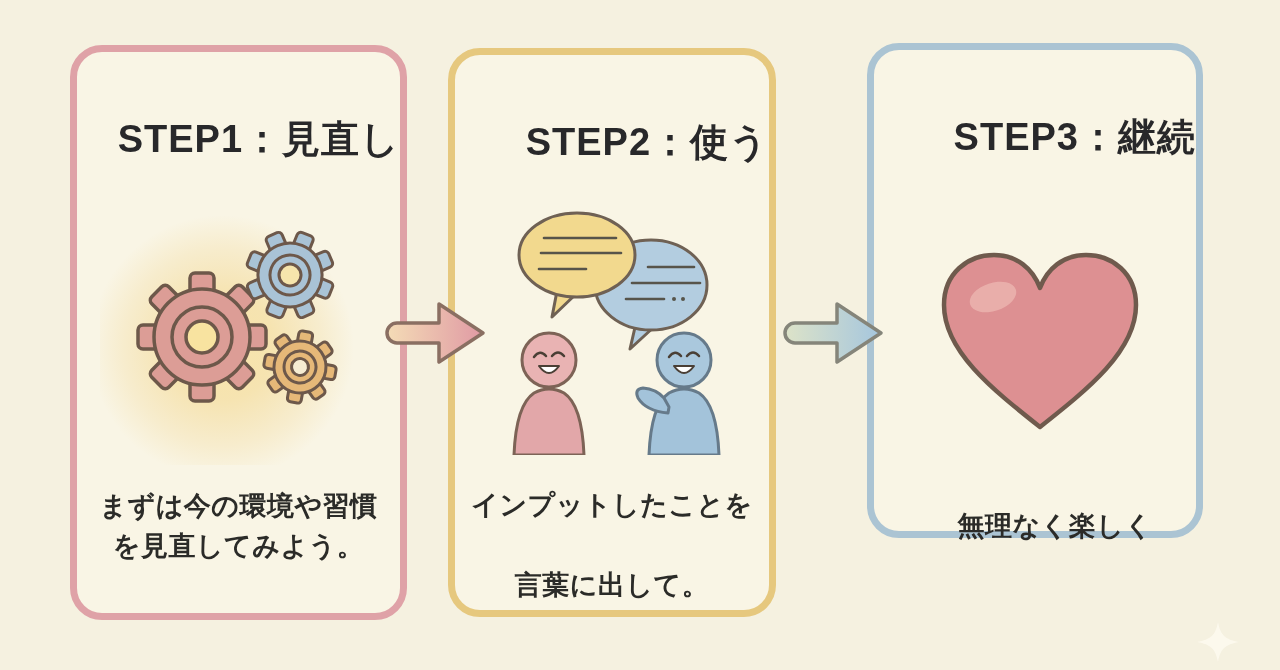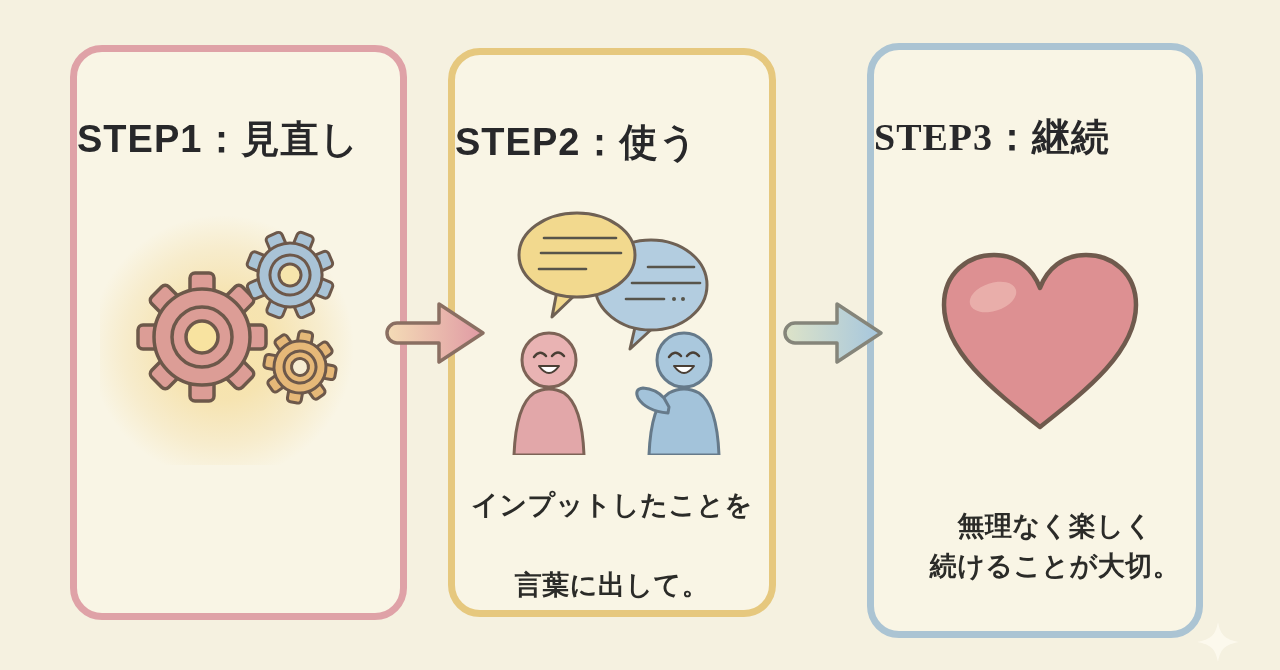--- a/index.html
+++ b/index.html
@@ -8,23 +8,23 @@
     position:relative;width:1280px;height:670px;overflow:hidden;
     background:#f5f1e0;
   }
   .step-card{
     position:absolute;box-sizing:border-box;
     border:7px solid #ccc;border-radius:32px;
     background:#f9f5e5;
   }
   #card-step1{left:70px;top:45px;width:337px;height:575px;border-color:#dfa2a7;}
   #card-step2{left:448px;top:48px;width:328px;height:569px;border-color:#e6c87e;}
-  #card-step3{left:867px;top:43px;width:336px;height:595px;border-color:#abc4d3;font-family:Liberation Serif, serif;}
+  #card-step3{left:867px;top:43px;width:336px;height:495px;border-color:#abc4d3;}
   .card-title{
-    position:absolute;left:0;right:0;top:62px;text-align:left;
+    position:absolute;left:0;right:0;top:62px;text-align:right;
     font-size:38px;font-weight:700;color:#28282a;letter-spacing:1px;
     white-space:nowrap;
   }
   .card-desc{
     position:absolute;left:0;right:0;text-align:center;
     font-size:27px;font-weight:700;color:#2b2b28;line-height:40px;
     letter-spacing:0.5px;
   }
   #card-step1 .card-desc{top:434px;}
   #card-step2 .card-desc{top:430px;}
@@ -99,20 +99,24 @@
           <rect x="-7" y="-36" width="14" height="18" rx="3.5" transform="rotate(225)"></rect>
           <rect x="-7" y="-36" width="14" height="18" rx="3.5" transform="rotate(270)"></rect>
           <rect x="-7" y="-36" width="14" height="18" rx="3.5" transform="rotate(315)"></rect>
         </g>
         <circle r="26" fill="#e6b878"></circle>
         <circle r="16" fill="none"></circle>
         <circle r="8.5" fill="#f6ecd2"></circle>
       </g>
     </svg>
 
+    <div class="card-desc">
+      <span>まずは今の環境や習慣</span><br>
+      <span>を見直してみよう。</span>
+    </div>
   </div>
 
   <div id="card-step2" class="step-card">
     <div class="card-title">STEP2：使う</div>
 
     <svg id="people-svg" class="illus" width="250" height="250" viewBox="0 0 250 250">
 
       <g stroke="#6f6154" stroke-width="3">
         <path d="M140,118 L134,144 L159,121 Z" fill="#b3cde0" stroke-linejoin="round"></path>
         <ellipse cx="155" cy="80" rx="56" ry="45" fill="#b3cde0"></ellipse>
@@ -169,21 +173,20 @@
 
     <svg id="heart-svg" class="illus" width="220" height="200" viewBox="0 0 220 200">
       <path d="M110,182 C62,144 14,106 14,60 C14,28 38,10 64,10
                C87,10 103,24 110,43 C117,24 133,10 156,10
                C182,10 206,28 206,60 C206,106 158,144 110,182 Z" fill="#dd9092" stroke="#6f5a4d" stroke-width="4.5" stroke-linejoin="round"></path>
       <ellipse cx="63" cy="52" rx="24" ry="14" fill="#ecb5b0" opacity="0.8" transform="rotate(-18 63 52)"></ellipse>
     </svg>
 
     <div class="card-desc">
       <span>無理なく楽しく</span><br>
-      <span>続けることが大切。</span>
     </div>
   </div>
 
   <svg id="arrow-1" class="flow-arrow" width="106" height="74" viewBox="0 0 106 74">
     <defs>
       <linearGradient id="arrowGrad1" x1="0" y1="0" x2="1" y2="0">
         <stop offset="0%" stop-color="#f4dcb6"></stop>
         <stop offset="100%" stop-color="#e09aa4"></stop>
       </linearGradient>
     </defs>

